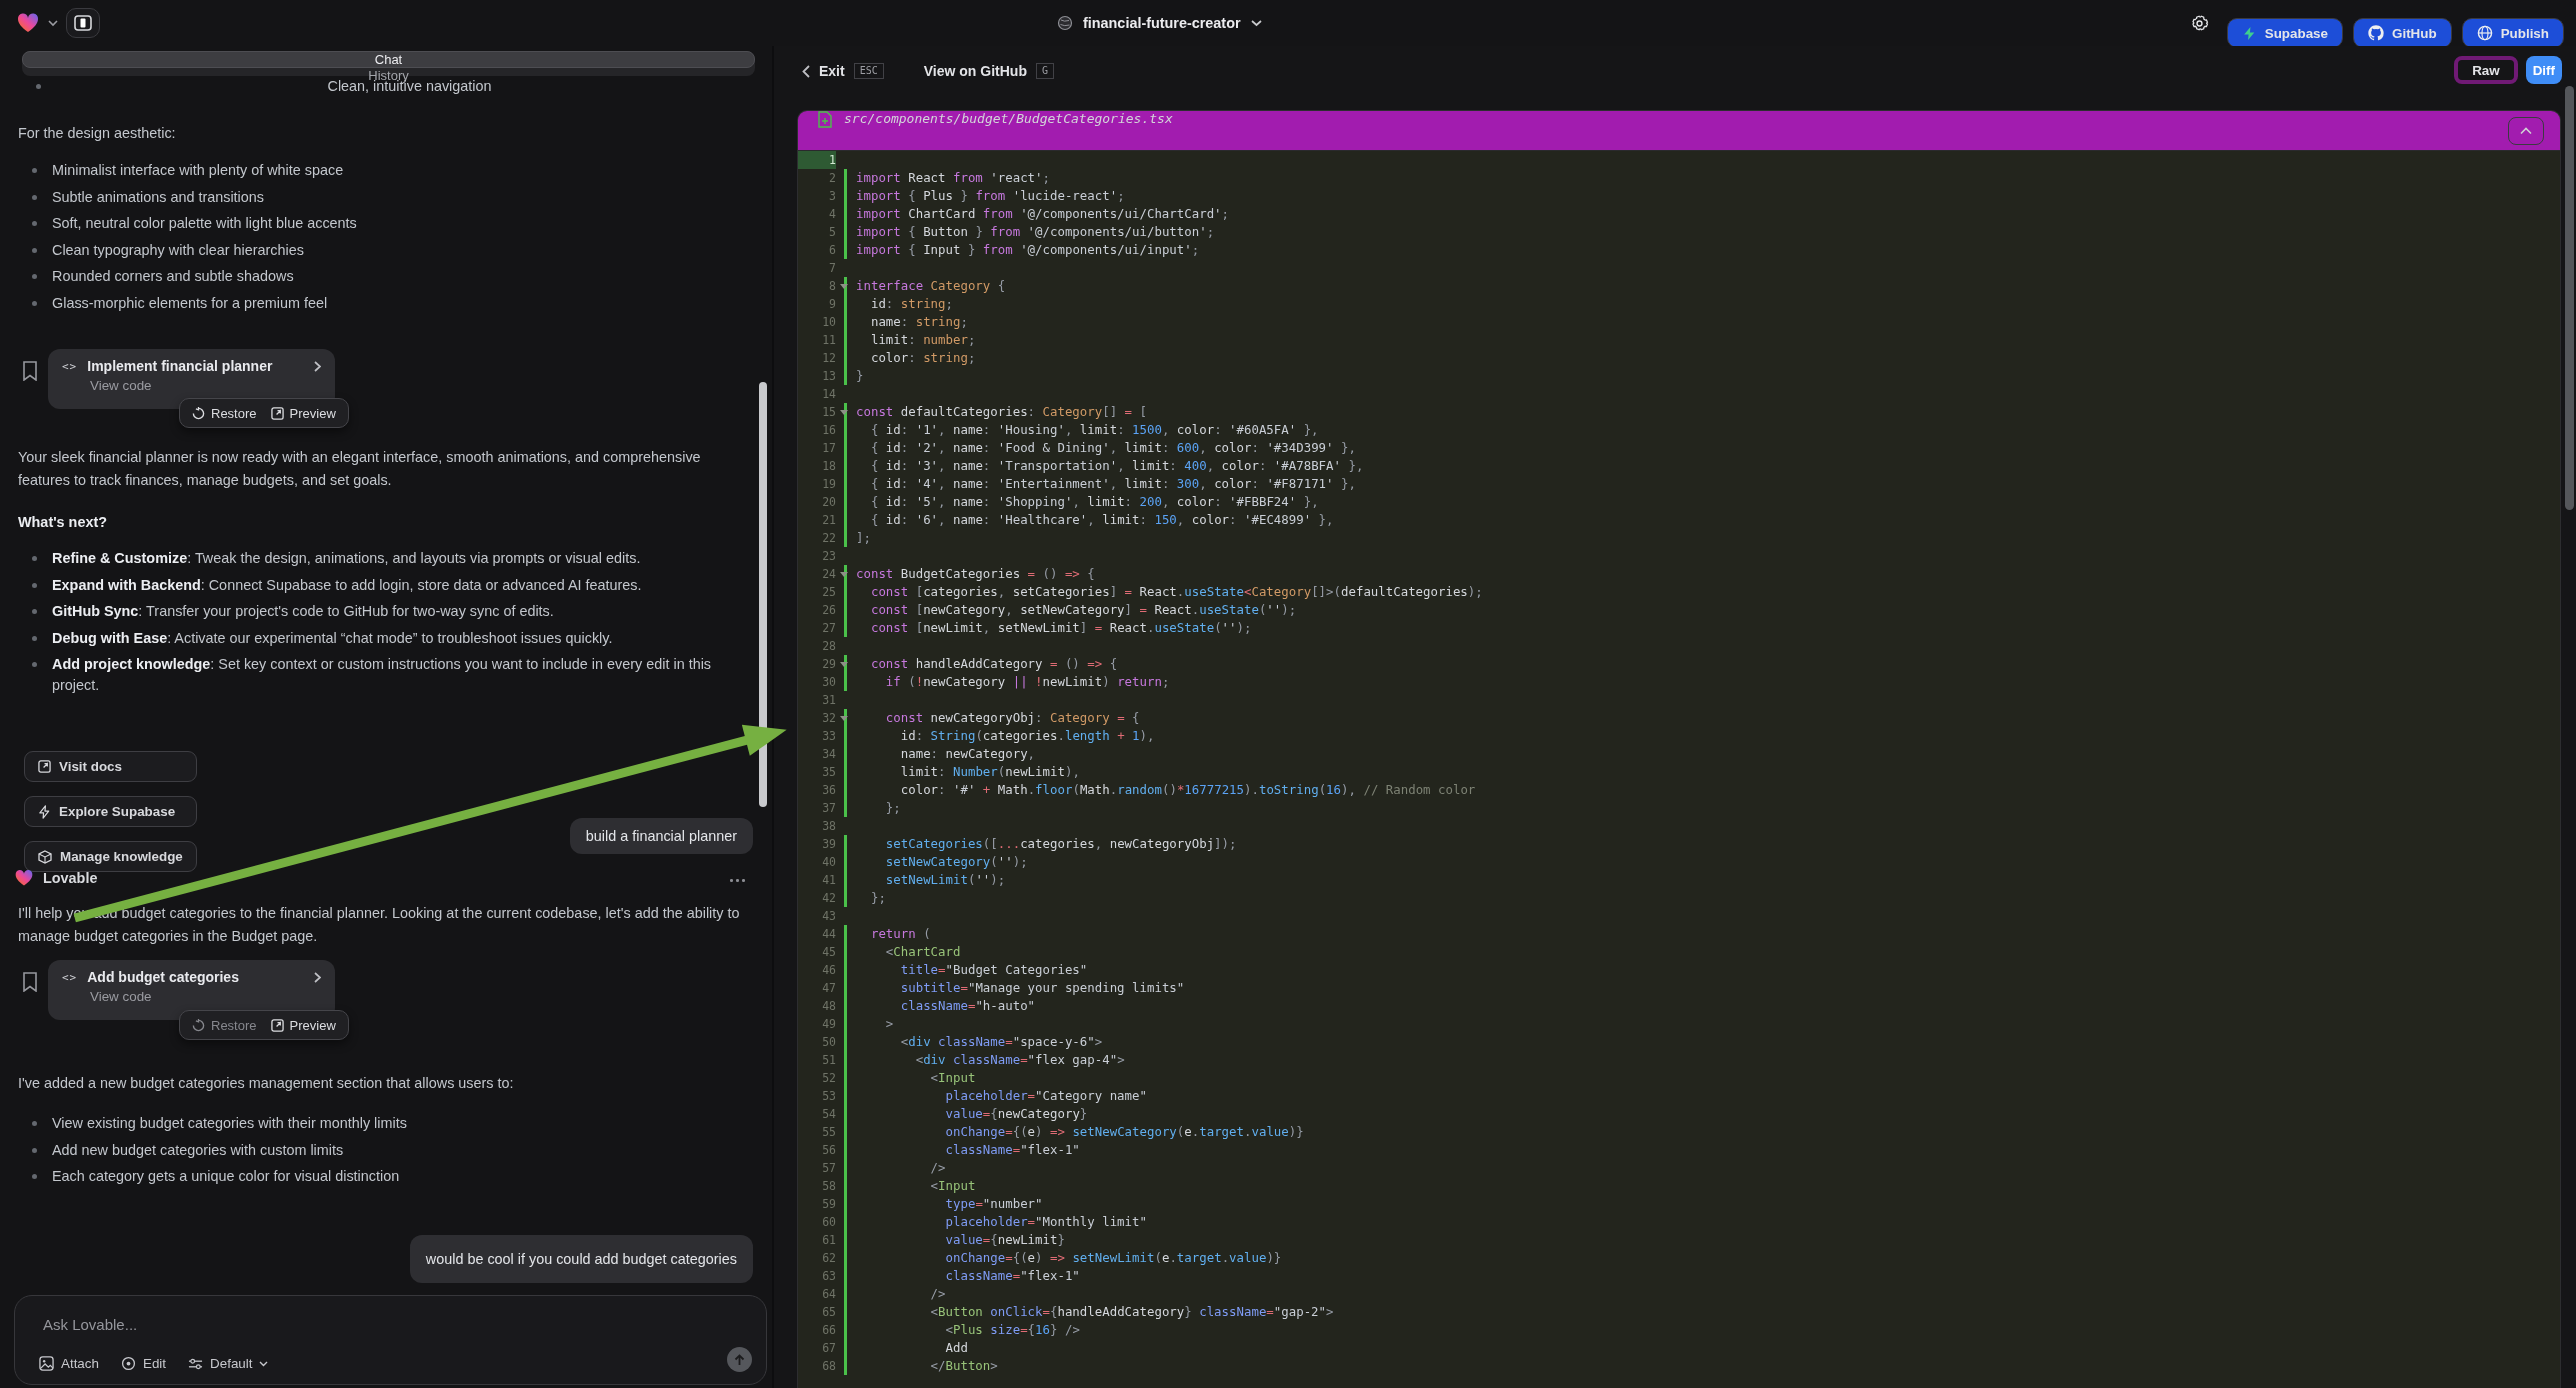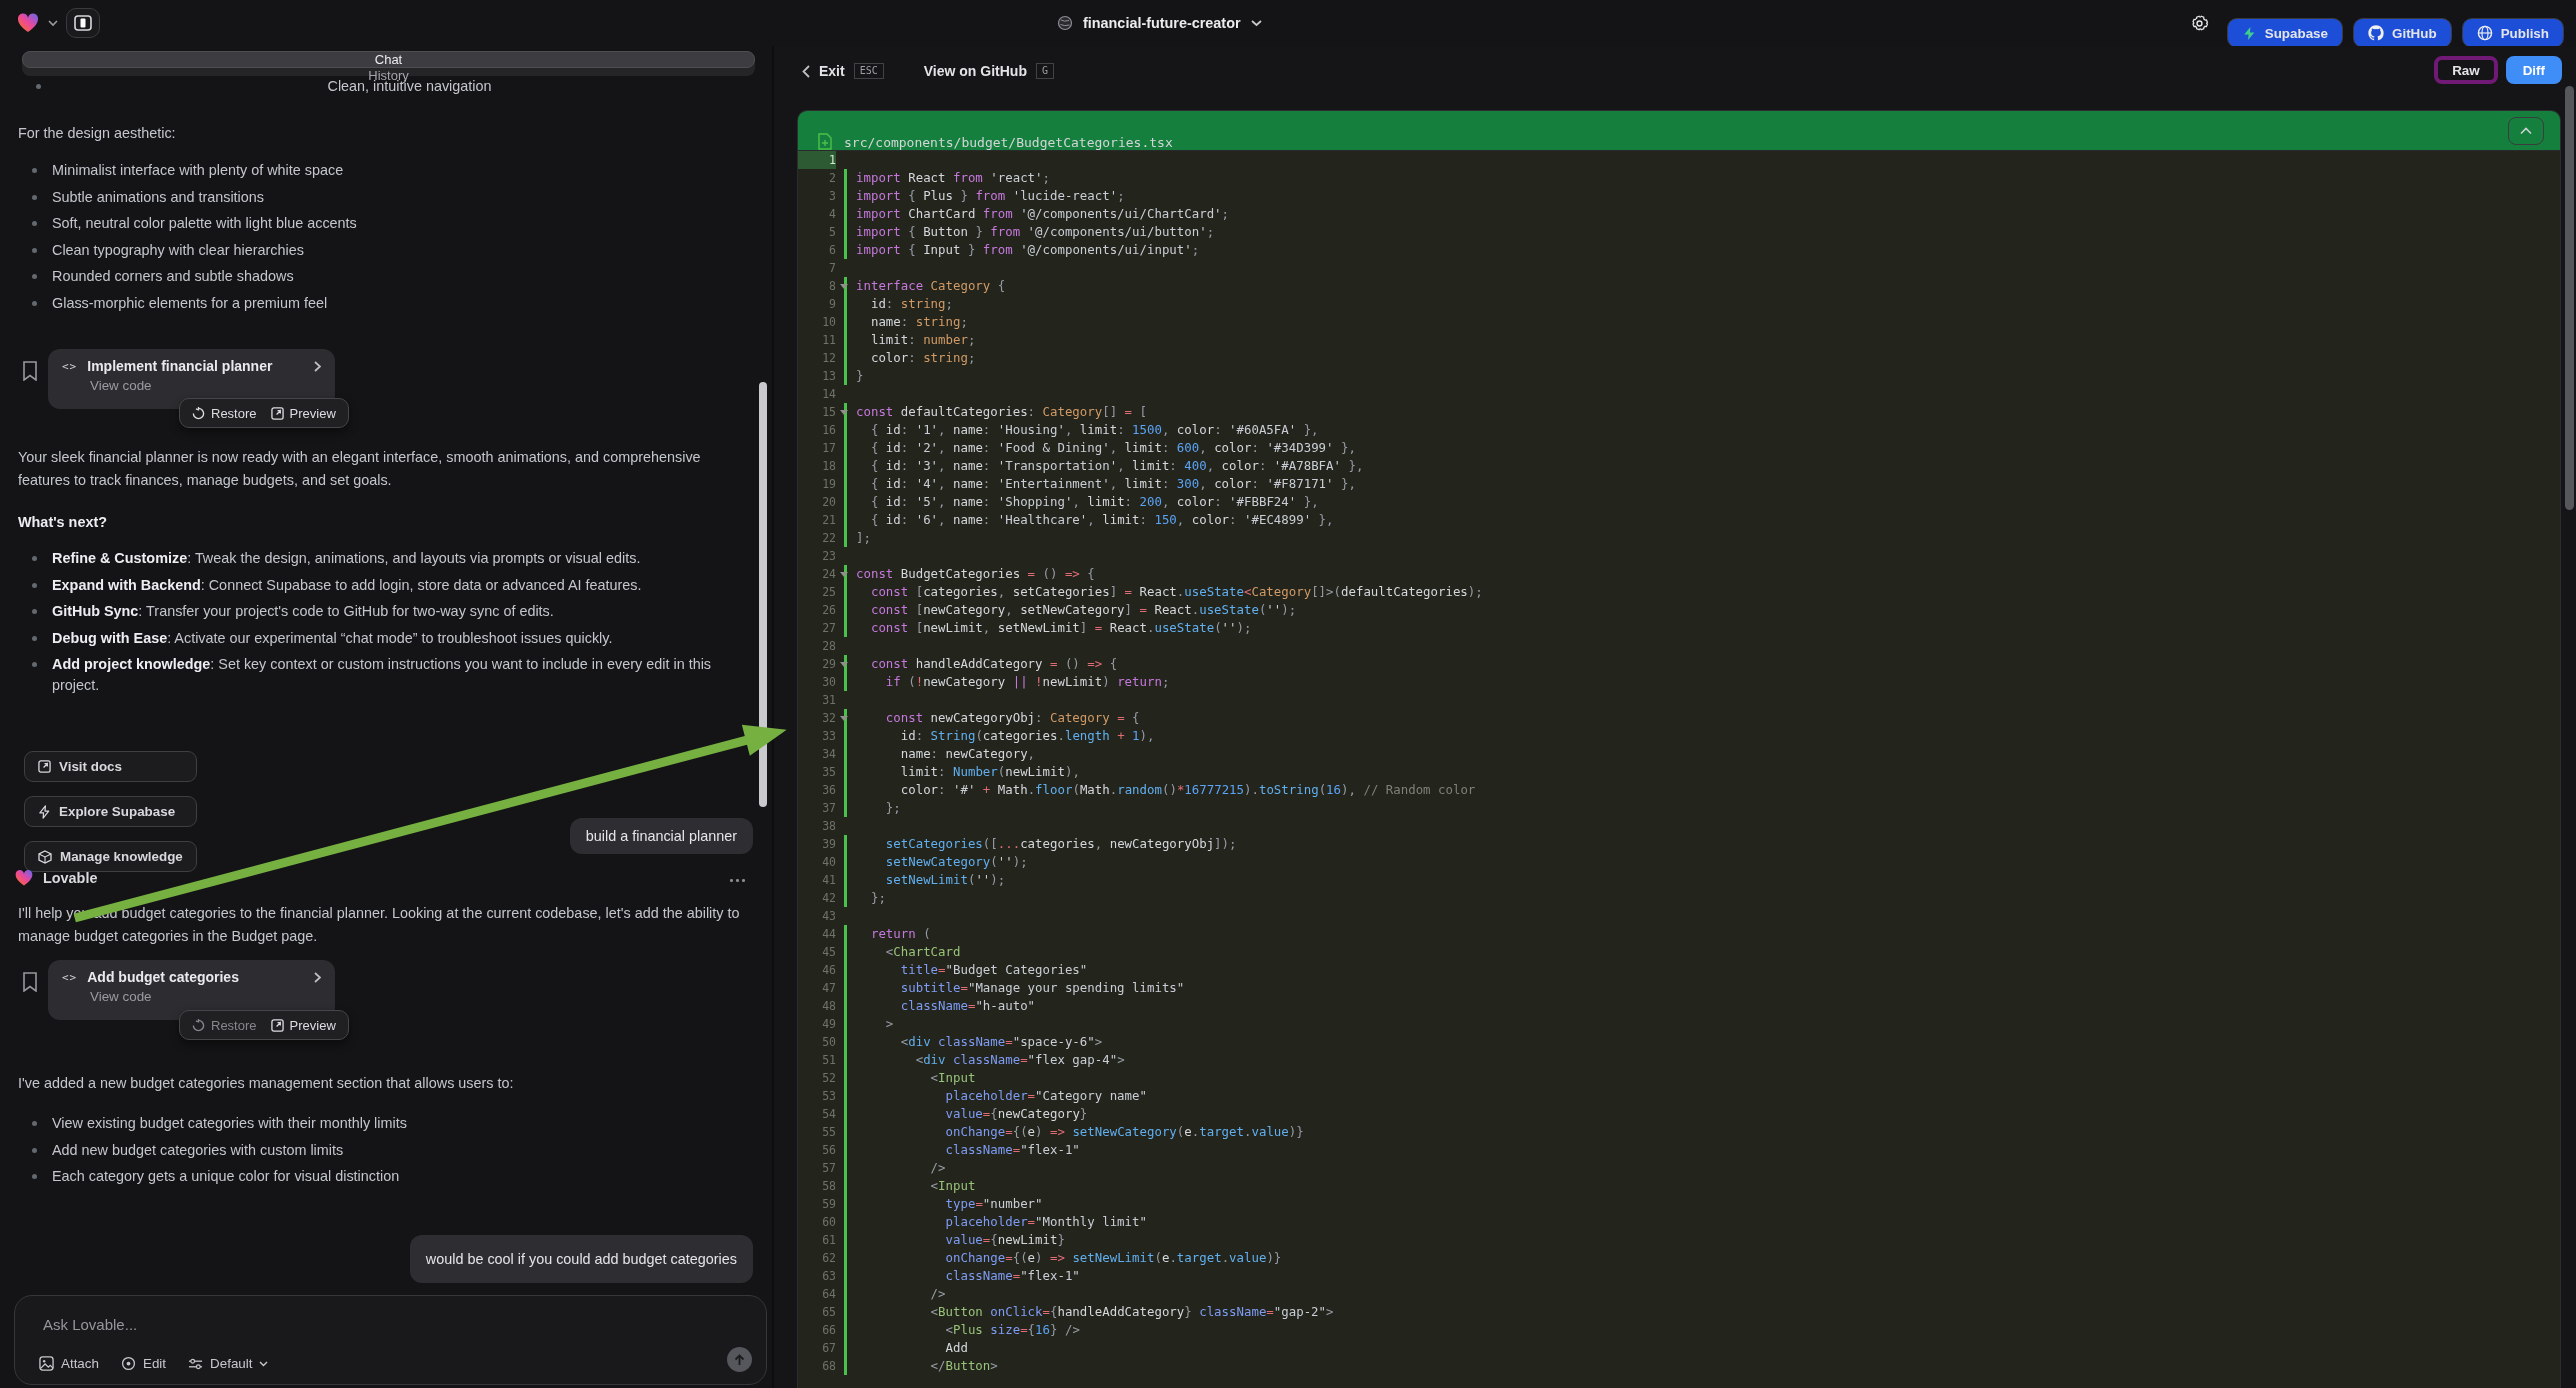--- a/index.html
+++ b/index.html
@@ -60,24 +60,24 @@
 
   
   .codepanel{position:absolute;left:774px;top:46px;width:1802px;height:1342px;background:#151517;}
   .cp-head{position:absolute;left:0;top:0;width:100%;height:50px;display:flex;align-items:center;}
   .cp-back{display:flex;align-items:center;gap:9px;margin-left:28px;cursor:pointer;}
   .cp-label{font-size:14px;color:#e3e4e8;font-weight:600;}
   .kbd{font-family:"DejaVu Sans Mono",monospace;font-size:10px;color:#9d9ea4;border:1px solid #414146;border-radius:0;padding:2px 5px;line-height:1;}
   .cp-gh{display:flex;align-items:center;gap:9px;margin-left:40px;cursor:pointer;}
   .cp-right{position:absolute;right:14px;top:10px;display:flex;gap:8px;}
   .btn-raw{height:28px;padding:0 14px;border:4px solid #701a75;border-radius:8px;background:transparent;color:#e3e4e8;font-size:13.4px;font-weight:600;display:flex;align-items:center;cursor:pointer;}
-  .btn-diff{height:28px;padding:0 17px;border-radius:8px;background:#3f8df7;color:#fff;font-size:13.4px;font-weight:600;display:flex;align-items:center;cursor:pointer;}
+  .btn-diff{height:28px;padding:0 7px;border-radius:8px;background:#3f8df7;color:#fff;font-size:13.4px;font-weight:600;display:flex;align-items:center;cursor:pointer;}
 
   .code-card{position:absolute;left:23px;top:64px;right:15px;bottom:0;background:#23251d;border:1px solid #2d2d30;border-bottom:none;border-radius:10px 10px 0 0;overflow:hidden;}
-  .file-head{position:relative;height:40px;background:#15803d;border-bottom:1px solid #2a2a2d;display:flex;align-items:flex-end;}
+  .file-head{position:relative;height:40px;background:#a21caf;border-bottom:1px solid #2a2a2d;display:flex;align-items:flex-start;font-style:italic;}
   .file-path{margin-left:12px;font-family:"DejaVu Sans Mono",monospace;font-size:13px;color:#d3d5d9;}
   .collapse-btn{position:absolute;right:16px;top:6px;width:36px;height:28px;border:1px solid #3b3b40;border-radius:8px;display:flex;align-items:center;justify-content:center;color:#cfd0d4;cursor:pointer;}
   .code-body{position:absolute;left:0;top:40px;right:0;bottom:0;font-family:"DejaVu Sans Mono",monospace;font-size:12.4px;}
   .crow{display:flex;height:18px;align-items:center;}
   .ln{position:relative;flex:none;width:38px;text-align:right;color:#6f7367;font-size:11.5px;line-height:18px;}
   .ln-add{background:#2e5a33;color:#d2e9d2;}
   .fold{position:absolute;right:-12px;top:7px;width:0;height:0;border-left:4px solid transparent;border-right:4px solid transparent;border-top:5px solid #8d9187;}
   .cl{flex:1;border-left:3px solid #4ac14a;margin-left:8px;padding-left:9px;white-space:pre;line-height:18px;}
   .tk-k{color:#c678dd}.tk-d{color:#d4d7dc}.tk-t{color:#d19a66}.tk-s{color:#c9ced6}
   .tk-n{color:#5ba3f5}.tk-f{color:#61afef}.tk-o{color:#e06c75}.tk-a{color:#7f9cf5}

